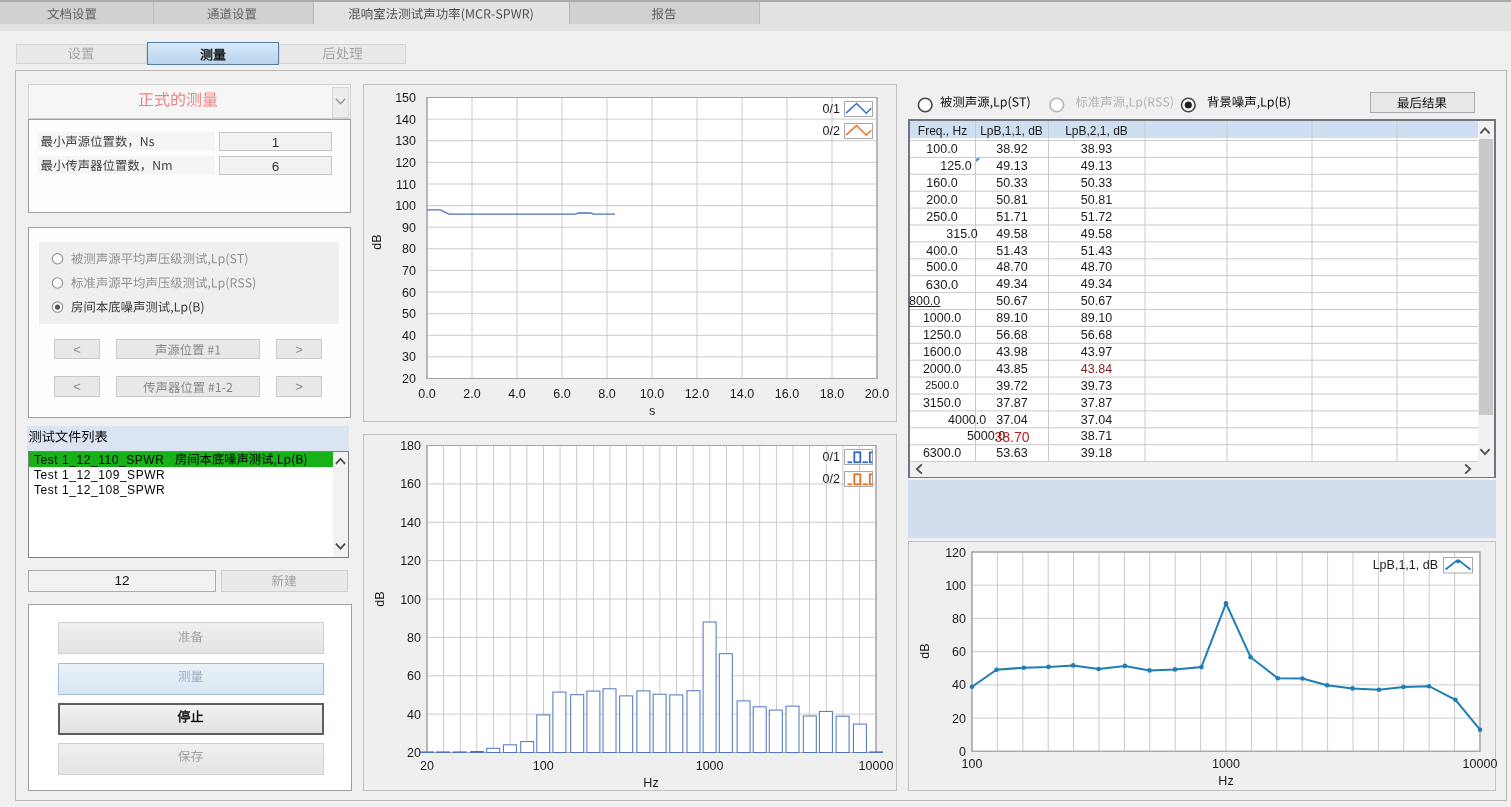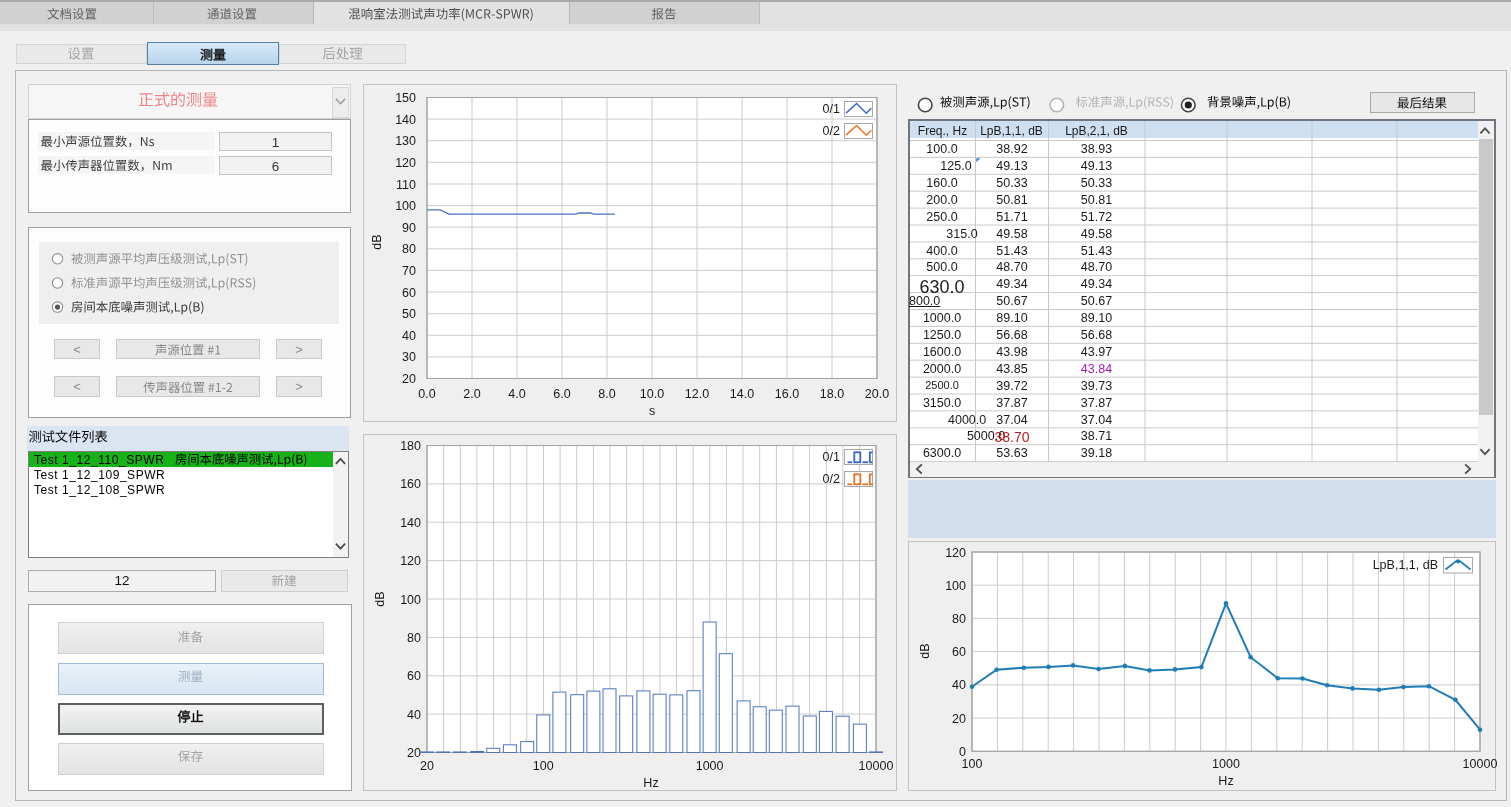--- a/index.html
+++ b/index.html
@@ -184,38 +184,38 @@
 <div style="position:absolute;left:1048.5px;top:209.7px;width:96px;text-align:center;font-size:12.5px;color:#1a1a1a;">51.72</div>
 <div style="position:absolute;left:909px;top:226.6px;width:66px;text-align:center;font-size:12.5px;color:#1a1a1a;margin-left:20px;">315.0</div>
 <div style="position:absolute;left:975.5px;top:226.6px;width:73px;text-align:center;font-size:12.5px;color:#1a1a1a;">49.58</div>
 <div style="position:absolute;left:1048.5px;top:226.6px;width:96px;text-align:center;font-size:12.5px;color:#1a1a1a;">49.58</div>
 <div style="position:absolute;left:909px;top:243.5px;width:66px;text-align:center;font-size:12.5px;color:#1a1a1a;">400.0</div>
 <div style="position:absolute;left:975.5px;top:243.5px;width:73px;text-align:center;font-size:12.5px;color:#1a1a1a;">51.43</div>
 <div style="position:absolute;left:1048.5px;top:243.5px;width:96px;text-align:center;font-size:12.5px;color:#1a1a1a;">51.43</div>
 <div style="position:absolute;left:909px;top:260.4px;width:66px;text-align:center;font-size:12.5px;color:#1a1a1a;">500.0</div>
 <div style="position:absolute;left:975.5px;top:260.4px;width:73px;text-align:center;font-size:12.5px;color:#1a1a1a;">48.70</div>
 <div style="position:absolute;left:1048.5px;top:260.4px;width:96px;text-align:center;font-size:12.5px;color:#1a1a1a;">48.70</div>
-<div style="position:absolute;left:909px;top:277.3px;width:66px;text-align:center;font-size:18px;color:#1a1a1a;">630.0</div>
+<div style="position:absolute;left:909px;top:277.3px;width:66px;text-align:center;font-size:13px;color:#1a1a1a;">630.0</div>
 <div style="position:absolute;left:975.5px;top:277.3px;width:73px;text-align:center;font-size:12.5px;color:#1a1a1a;">49.34</div>
 <div style="position:absolute;left:1048.5px;top:277.3px;width:96px;text-align:center;font-size:12.5px;color:#1a1a1a;">49.34</div>
 <div style="position:absolute;left:909px;top:294.2px;width:66px;text-align:left;font-size:12.5px;color:#1a1a1a;text-decoration:underline;">800.0</div>
 <div style="position:absolute;left:975.5px;top:294.2px;width:73px;text-align:center;font-size:12.5px;color:#1a1a1a;">50.67</div>
 <div style="position:absolute;left:1048.5px;top:294.2px;width:96px;text-align:center;font-size:12.5px;color:#1a1a1a;">50.67</div>
 <div style="position:absolute;left:909px;top:311.1px;width:66px;text-align:center;font-size:12.5px;color:#1a1a1a;">1000.0</div>
 <div style="position:absolute;left:975.5px;top:311.1px;width:73px;text-align:center;font-size:12.5px;color:#1a1a1a;">89.10</div>
 <div style="position:absolute;left:1048.5px;top:311.1px;width:96px;text-align:center;font-size:12.5px;color:#1a1a1a;">89.10</div>
 <div style="position:absolute;left:909px;top:328.0px;width:66px;text-align:center;font-size:12.5px;color:#1a1a1a;">1250.0</div>
 <div style="position:absolute;left:975.5px;top:328.0px;width:73px;text-align:center;font-size:12.5px;color:#1a1a1a;">56.68</div>
 <div style="position:absolute;left:1048.5px;top:328.0px;width:96px;text-align:center;font-size:12.5px;color:#1a1a1a;">56.68</div>
 <div style="position:absolute;left:909px;top:344.9px;width:66px;text-align:center;font-size:12.5px;color:#1a1a1a;">1600.0</div>
 <div style="position:absolute;left:975.5px;top:344.9px;width:73px;text-align:center;font-size:12.5px;color:#1a1a1a;">43.98</div>
 <div style="position:absolute;left:1048.5px;top:344.9px;width:96px;text-align:center;font-size:12.5px;color:#1a1a1a;">43.97</div>
 <div style="position:absolute;left:909px;top:361.8px;width:66px;text-align:center;font-size:12.5px;color:#1a1a1a;">2000.0</div>
 <div style="position:absolute;left:975.5px;top:361.8px;width:73px;text-align:center;font-size:12.5px;color:#1a1a1a;">43.85</div>
-<div style="position:absolute;left:1048.5px;top:361.8px;width:96px;text-align:center;font-size:12.5px;color:#a21caf;">43.84</div>
+<div style="position:absolute;left:1048.5px;top:361.8px;width:96px;text-align:center;font-size:12.5px;color:#7f1d1d;">43.84</div>
 <div style="position:absolute;left:909px;top:378.7px;width:66px;text-align:center;font-size:11px;color:#1a1a1a;">2500.0</div>
 <div style="position:absolute;left:975.5px;top:378.7px;width:73px;text-align:center;font-size:12.5px;color:#1a1a1a;">39.72</div>
 <div style="position:absolute;left:1048.5px;top:378.7px;width:96px;text-align:center;font-size:12.5px;color:#1a1a1a;">39.73</div>
 <div style="position:absolute;left:909px;top:395.6px;width:66px;text-align:center;font-size:12.5px;color:#1a1a1a;">3150.0</div>
 <div style="position:absolute;left:975.5px;top:395.6px;width:73px;text-align:center;font-size:12.5px;color:#1a1a1a;">37.87</div>
 <div style="position:absolute;left:1048.5px;top:395.6px;width:96px;text-align:center;font-size:12.5px;color:#1a1a1a;">37.87</div>
 <div style="position:absolute;left:909px;top:412.5px;width:66px;text-align:center;font-size:12.5px;color:#1a1a1a;padding-left:39px;">4000.0</div>
 <div style="position:absolute;left:975.5px;top:412.5px;width:73px;text-align:center;font-size:12.5px;color:#1a1a1a;">37.04</div>
 <div style="position:absolute;left:1048.5px;top:412.5px;width:96px;text-align:center;font-size:12.5px;color:#1a1a1a;">37.04</div>
 <div style="position:absolute;left:909px;top:429.4px;width:66px;text-align:center;font-size:12.5px;color:#1a1a1a;margin-left:44px;">5000.0</div>

